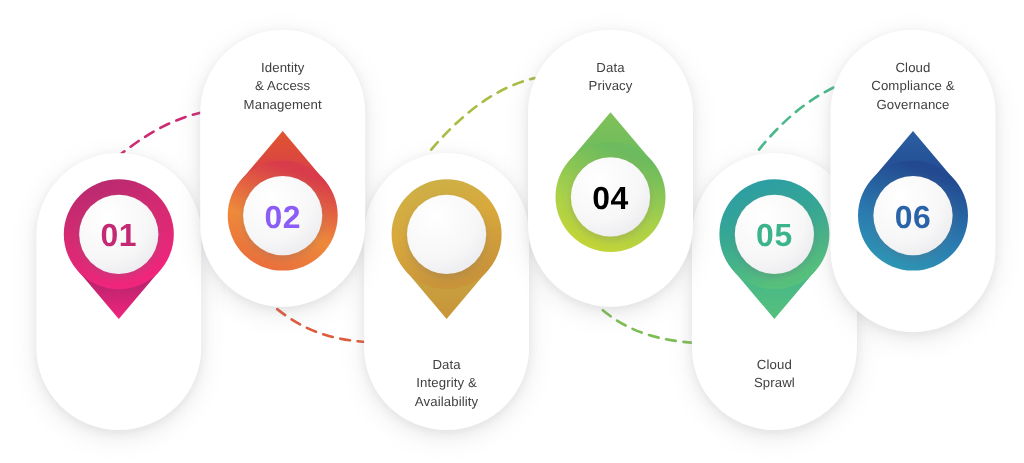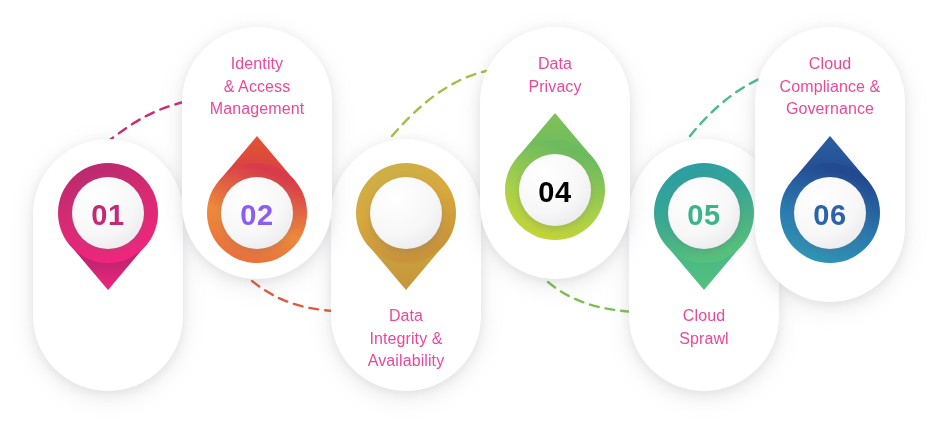--- a/index.html
+++ b/index.html
@@ -45,29 +45,29 @@
 
   .card-inner {
     position: relative;
     width: 100%;
     height: 100%;
     display: flex;
     flex-direction: column;
     align-items: center;
     box-sizing: border-box;
   }
-  .card.down .card-inner { justify-content: flex-start; padding-top: 22px; }
+  .card.down .card-inner { justify-content: flex-start; padding-top: 22px; gap: 18px; }
   .card.up   .card-inner { justify-content: flex-start; padding-top: 26px; }
 
   
   .label {
     width: 100%;
     text-align: center;
-    color: #ec4899;
-    font-size: 16px;
+    color: #404040;
+    font-size: 12px;
     line-height: 1.42;
     font-weight: 500;
     letter-spacing: 0.1px;
     padding: 0 6px;
     box-sizing: border-box;
     white-space: pre-line;
   }
 
   
   .marker {

